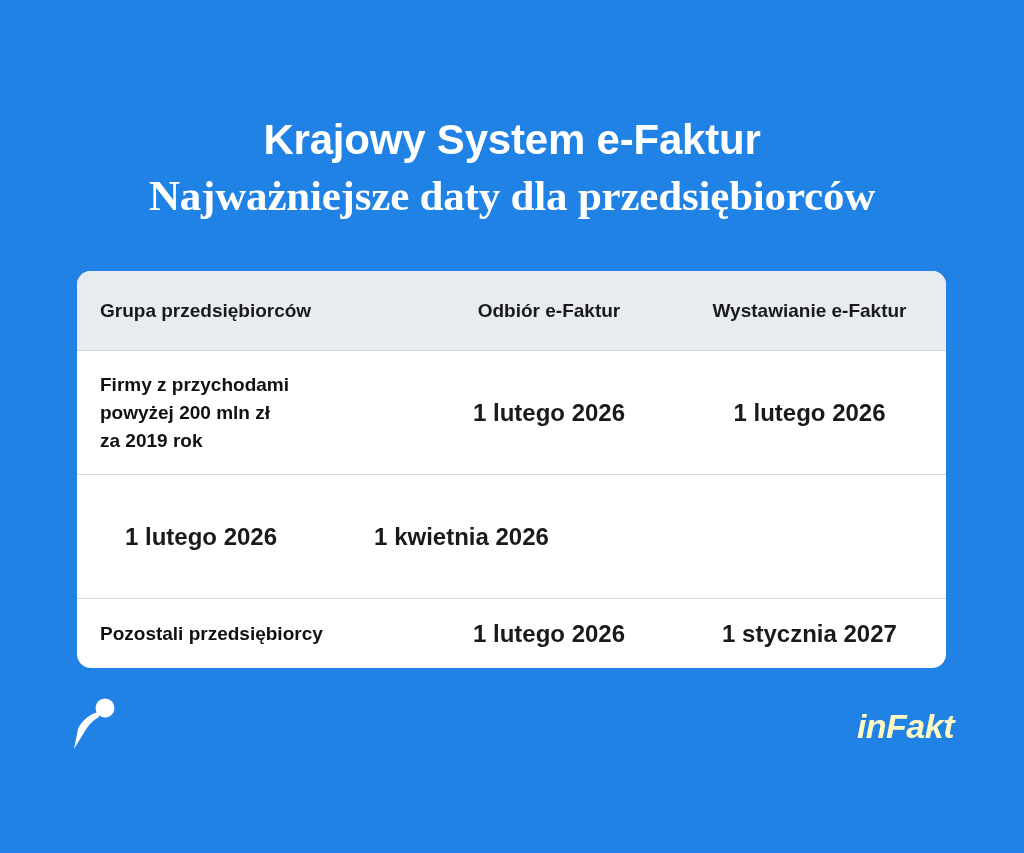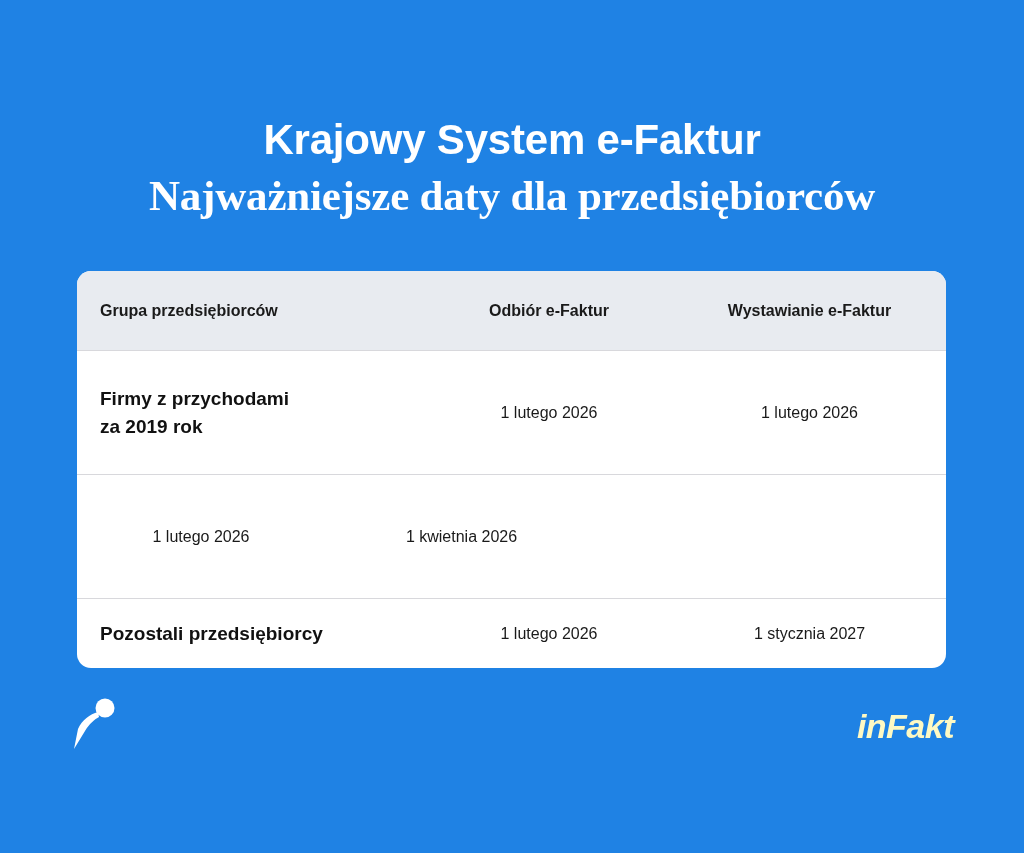--- a/index.html
+++ b/index.html
@@ -84,21 +84,21 @@
     width: 273px;
     text-align: center;
     box-sizing: border-box;
   }
 
   .thead .cell-group,
   .thead .cell-date,
   .thead .cell-date-2 {
     color: #1a1a1a;
     font-weight: bold;
-    font-size: 16px;
+    font-size: 19px;
     line-height: 24px;
   }
 
   .row-body {
     min-height: 124px;
   }
   .row-body.row-short {
     min-height: 70px;
   }
 
@@ -108,22 +108,22 @@
     font-size: 19px;
     line-height: 28px;
   }
   .group-label .ln {
     display: block;
     white-space: nowrap;
   }
 
   .date-value {
     color: #1a1a1a;
-    font-weight: normal;
-    font-size: 16px;
+    font-weight: bold;
+    font-size: 24px;
     line-height: 26px;
     white-space: nowrap;
     text-align: center;
   }
 
   
   .footer {
     position: absolute;
     left: 0;
     top: 690px;
@@ -164,20 +164,21 @@
     <div class="trow thead">
       <div class="cell-group">Grupa przedsiębiorców</div>
       <div class="cell-date">Odbiór e-Faktur</div>
       <div class="cell-date-2">Wystawianie e-Faktur</div>
     </div>
 
     <div class="trow row-body">
       <div class="cell-group">
         <div class="group-label">
           <span class="ln">Firmy z przychodami</span>
+          <span class="ln">powyżej 200 mln zł</span>
           <span class="ln">za 2019 rok</span>
         </div>
       </div>
       <div class="cell-date">
         <span class="date-value">1 lutego 2026</span>
       </div>
       <div class="cell-date-2">
         <span class="date-value">1 lutego 2026</span>
       </div>
     </div>

